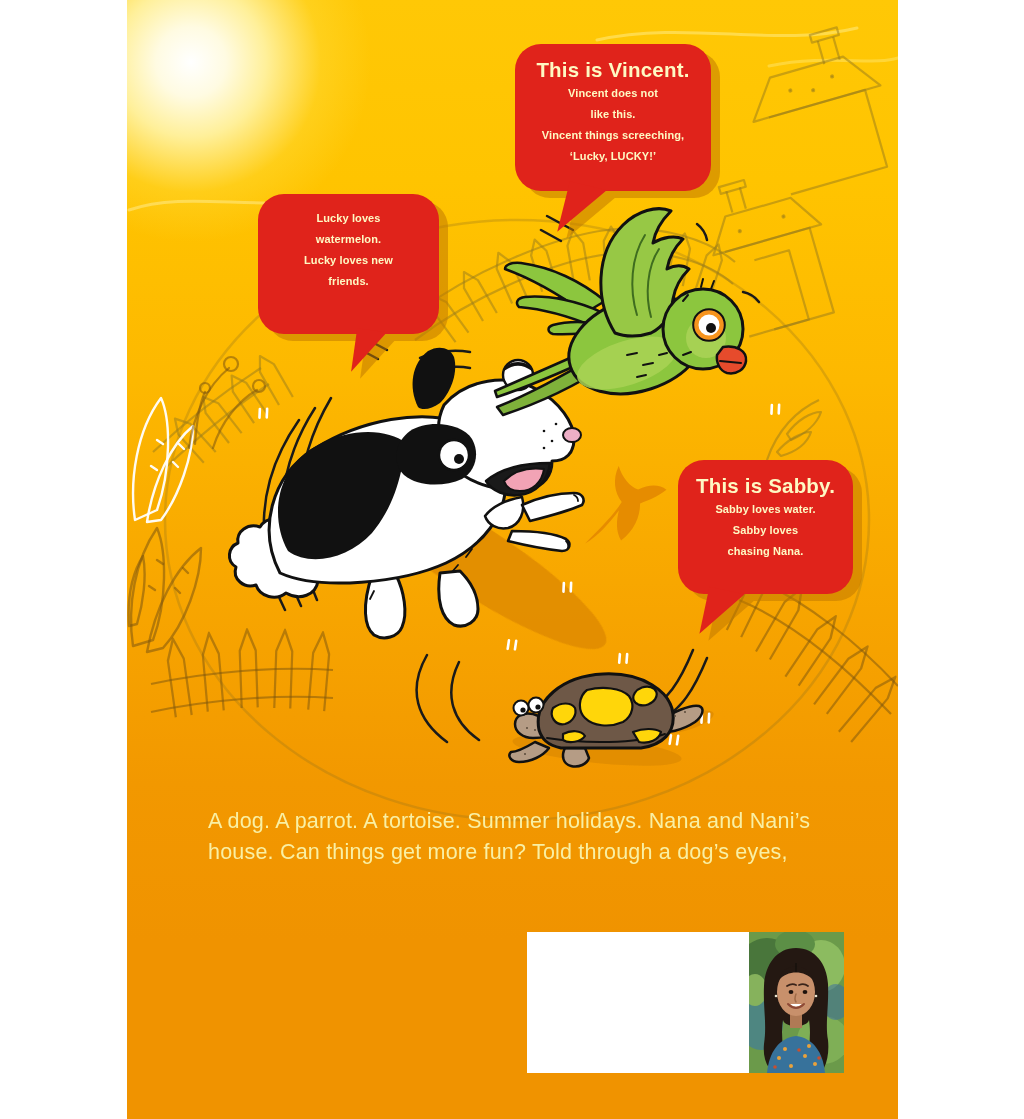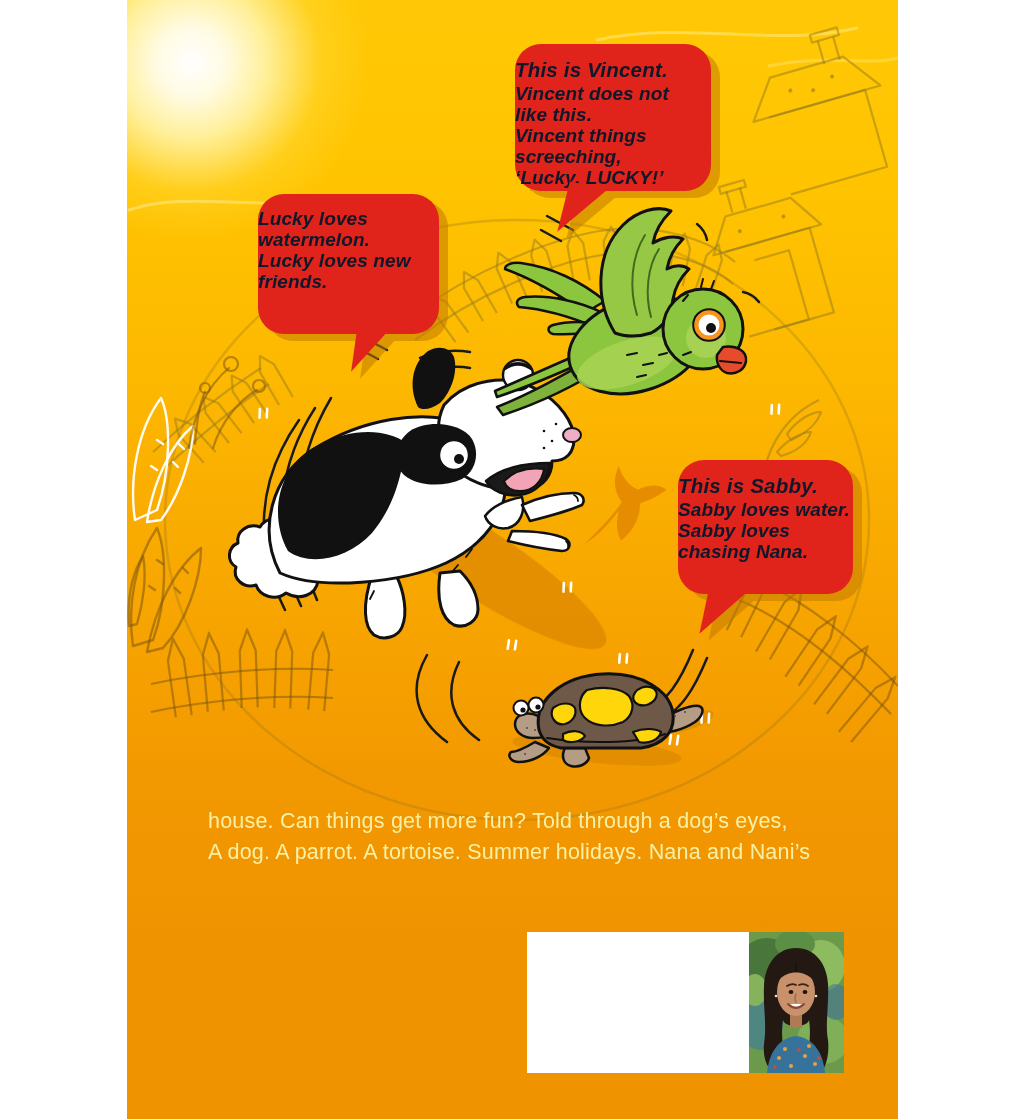--- a/index.html
+++ b/index.html
@@ -21,30 +21,29 @@
   svg{display:block;}
   .doodles{position:absolute;left:0;top:0;z-index:1;}
   .illus{position:absolute;z-index:2;}
   .dog{left:95px;top:335px;}
   .parrot{left:360px;top:205px;}
   .tortoise{left:378px;top:652px;}
   .birdshadow{left:445px;top:458px;}
 
   .bubble{
     position:absolute;z-index:3;background:#e0231b;border-radius:26px;
-    color:#0f172a;text-align:left;
+    color:#fef9c3;text-align:center;
     filter:drop-shadow(9px 7px 0 rgba(193,122,0,.55));
-    font-style:italic;
   }
   .bubble .tail{
     position:absolute;width:0;height:0;
     border-top:52px solid #e0231b;border-right:38px solid transparent;
   }
   .bubble-title{font-weight:700;font-size:20.5px;line-height:26px;letter-spacing:.2px;}
-  .bubble-line{font-weight:700;font-size:19px;line-height:21px;letter-spacing:.1px;}
+  .bubble-line{font-weight:700;font-size:11px;line-height:21px;letter-spacing:.1px;}
 
   .bubble-vincent{left:388px;top:44px;width:196px;height:147px;padding-top:13px;box-sizing:border-box;}
   .bubble-vincent .tail{left:48px;bottom:-46px;transform:rotate(14deg);}
   .bubble-lucky{left:131px;top:194px;width:181px;height:140px;padding-top:14px;box-sizing:border-box;}
   .bubble-lucky .tail{left:96px;bottom:-40px;border-top-width:44px;border-right-width:30px;transform:rotate(8deg);}
   .bubble-sabby{left:551px;top:460px;width:175px;height:134px;padding-top:13px;box-sizing:border-box;}
   .bubble-sabby .tail{left:26px;bottom:-44px;border-top-width:48px;border-right-width:36px;transform:rotate(12deg);}
 
   .blurb{
     position:absolute;z-index:3;left:81px;top:806px;width:680px;
@@ -332,22 +331,22 @@
 
   <div class="bubble bubble-sabby">
     <div class="tail"></div>
     <div class="bubble-title">This is Sabby.</div>
     <div class="bubble-line">Sabby loves water.</div>
     <div class="bubble-line">Sabby loves</div>
     <div class="bubble-line">chasing Nana.</div>
   </div>
 
   <div class="blurb">
+    <div>A dog. A parrot. A tortoise. Summer holidays. Nana and Nani’s</div>
     <div>house. Can things get more fun? Told through a dog’s eyes,</div>
-    <div>A dog. A parrot. A tortoise. Summer holidays. Nana and Nani’s</div>
   </div>
 
   <div class="barcode-box"></div>
 
   <div class="author-photo">
     <svg width="95" height="141" viewBox="0 0 95 141">
       <rect width="95" height="141" fill="#6b9a4a"></rect>
       <g>
         <ellipse cx="18" cy="28" rx="26" ry="22" fill="#49763b"></ellipse>
         <ellipse cx="72" cy="34" rx="24" ry="26" fill="#8cbb60"></ellipse>

